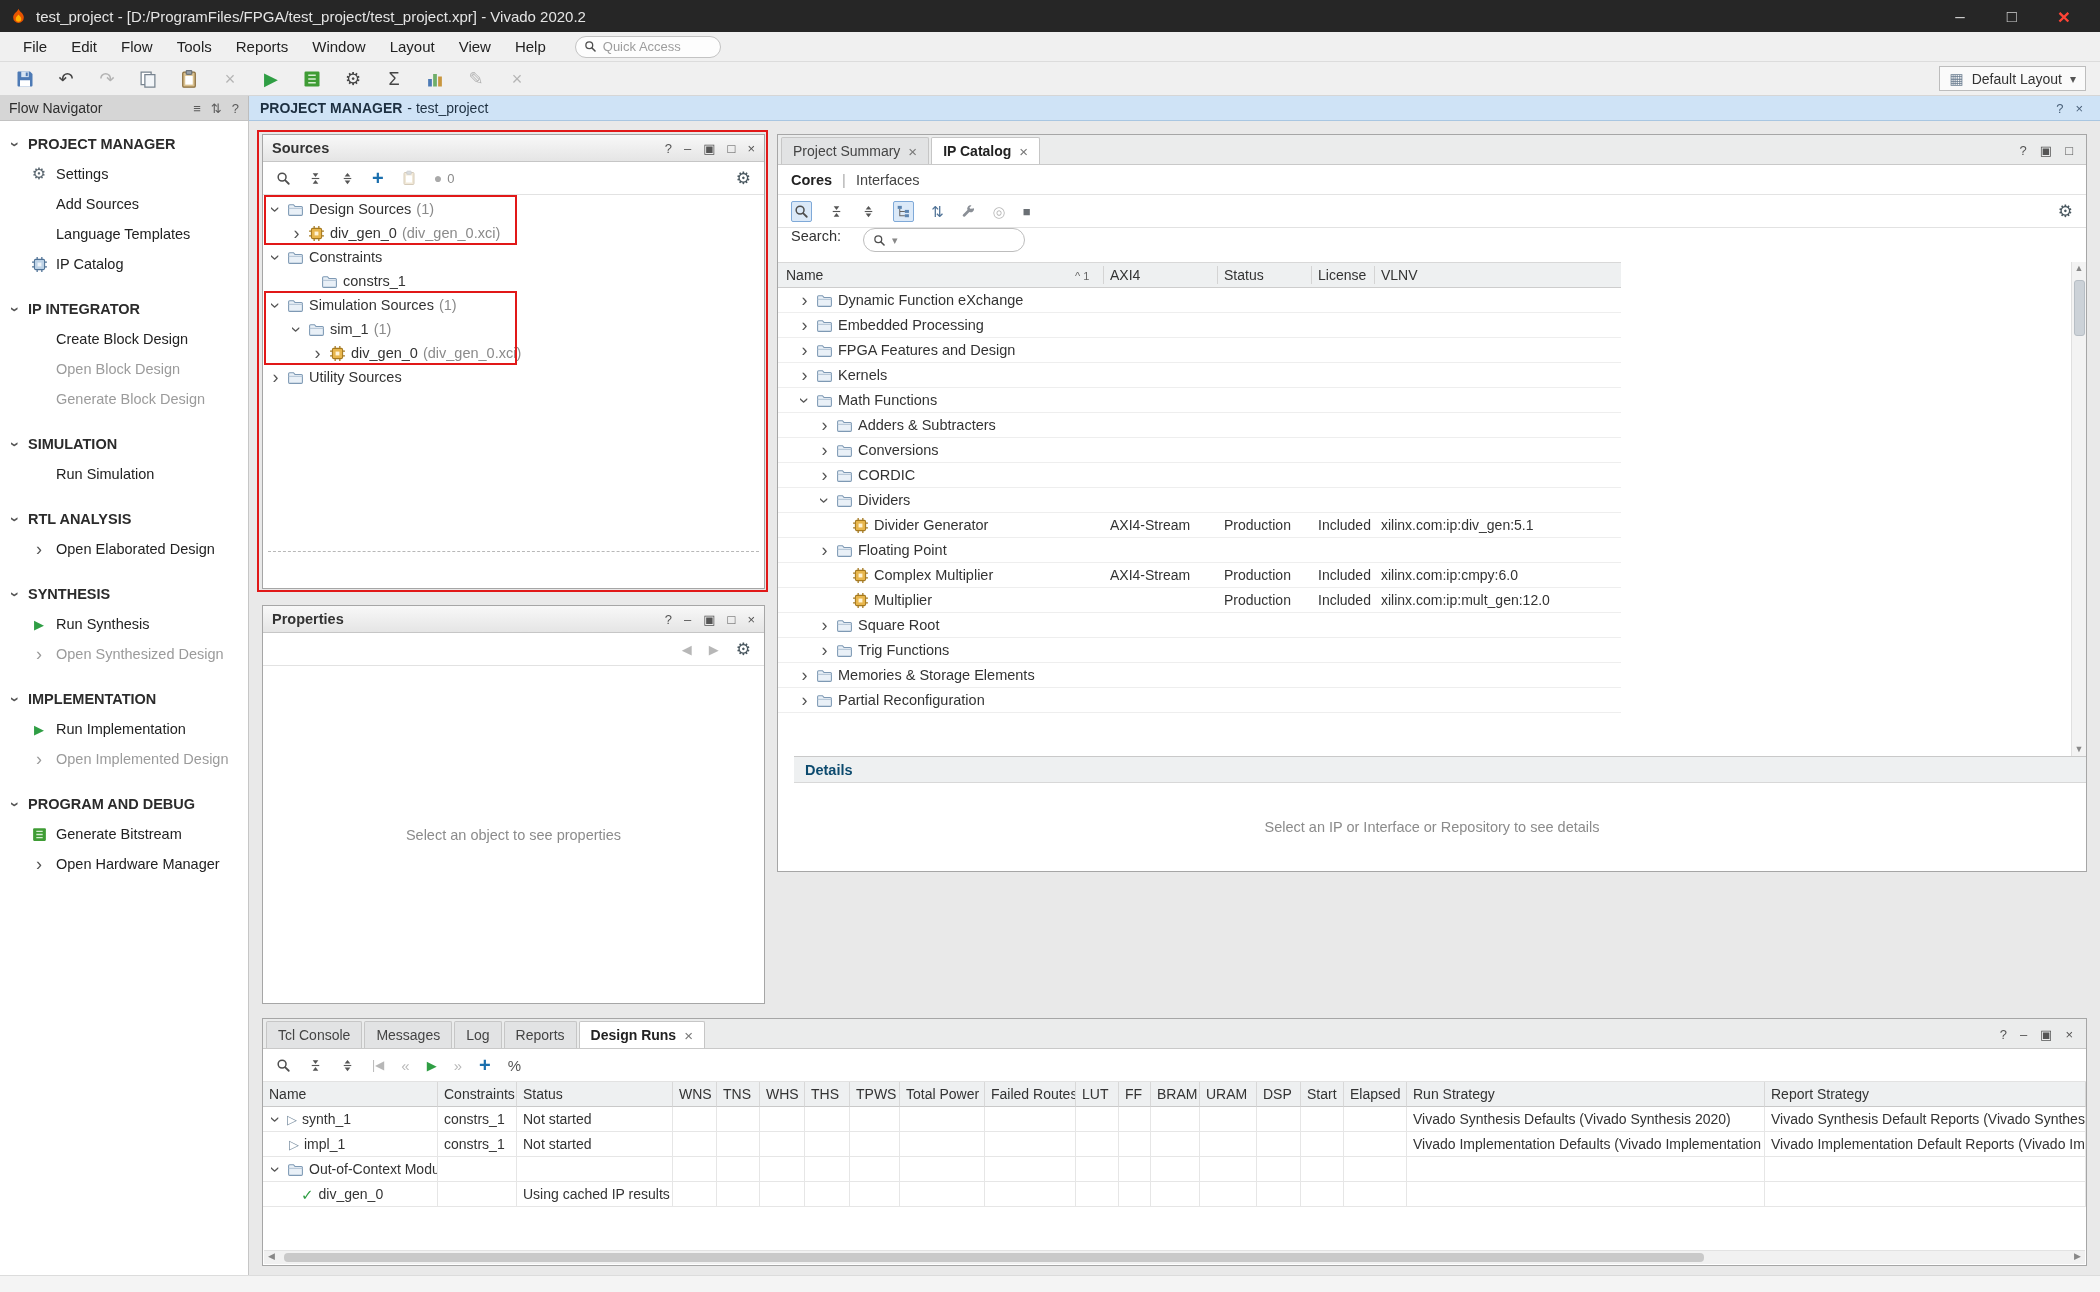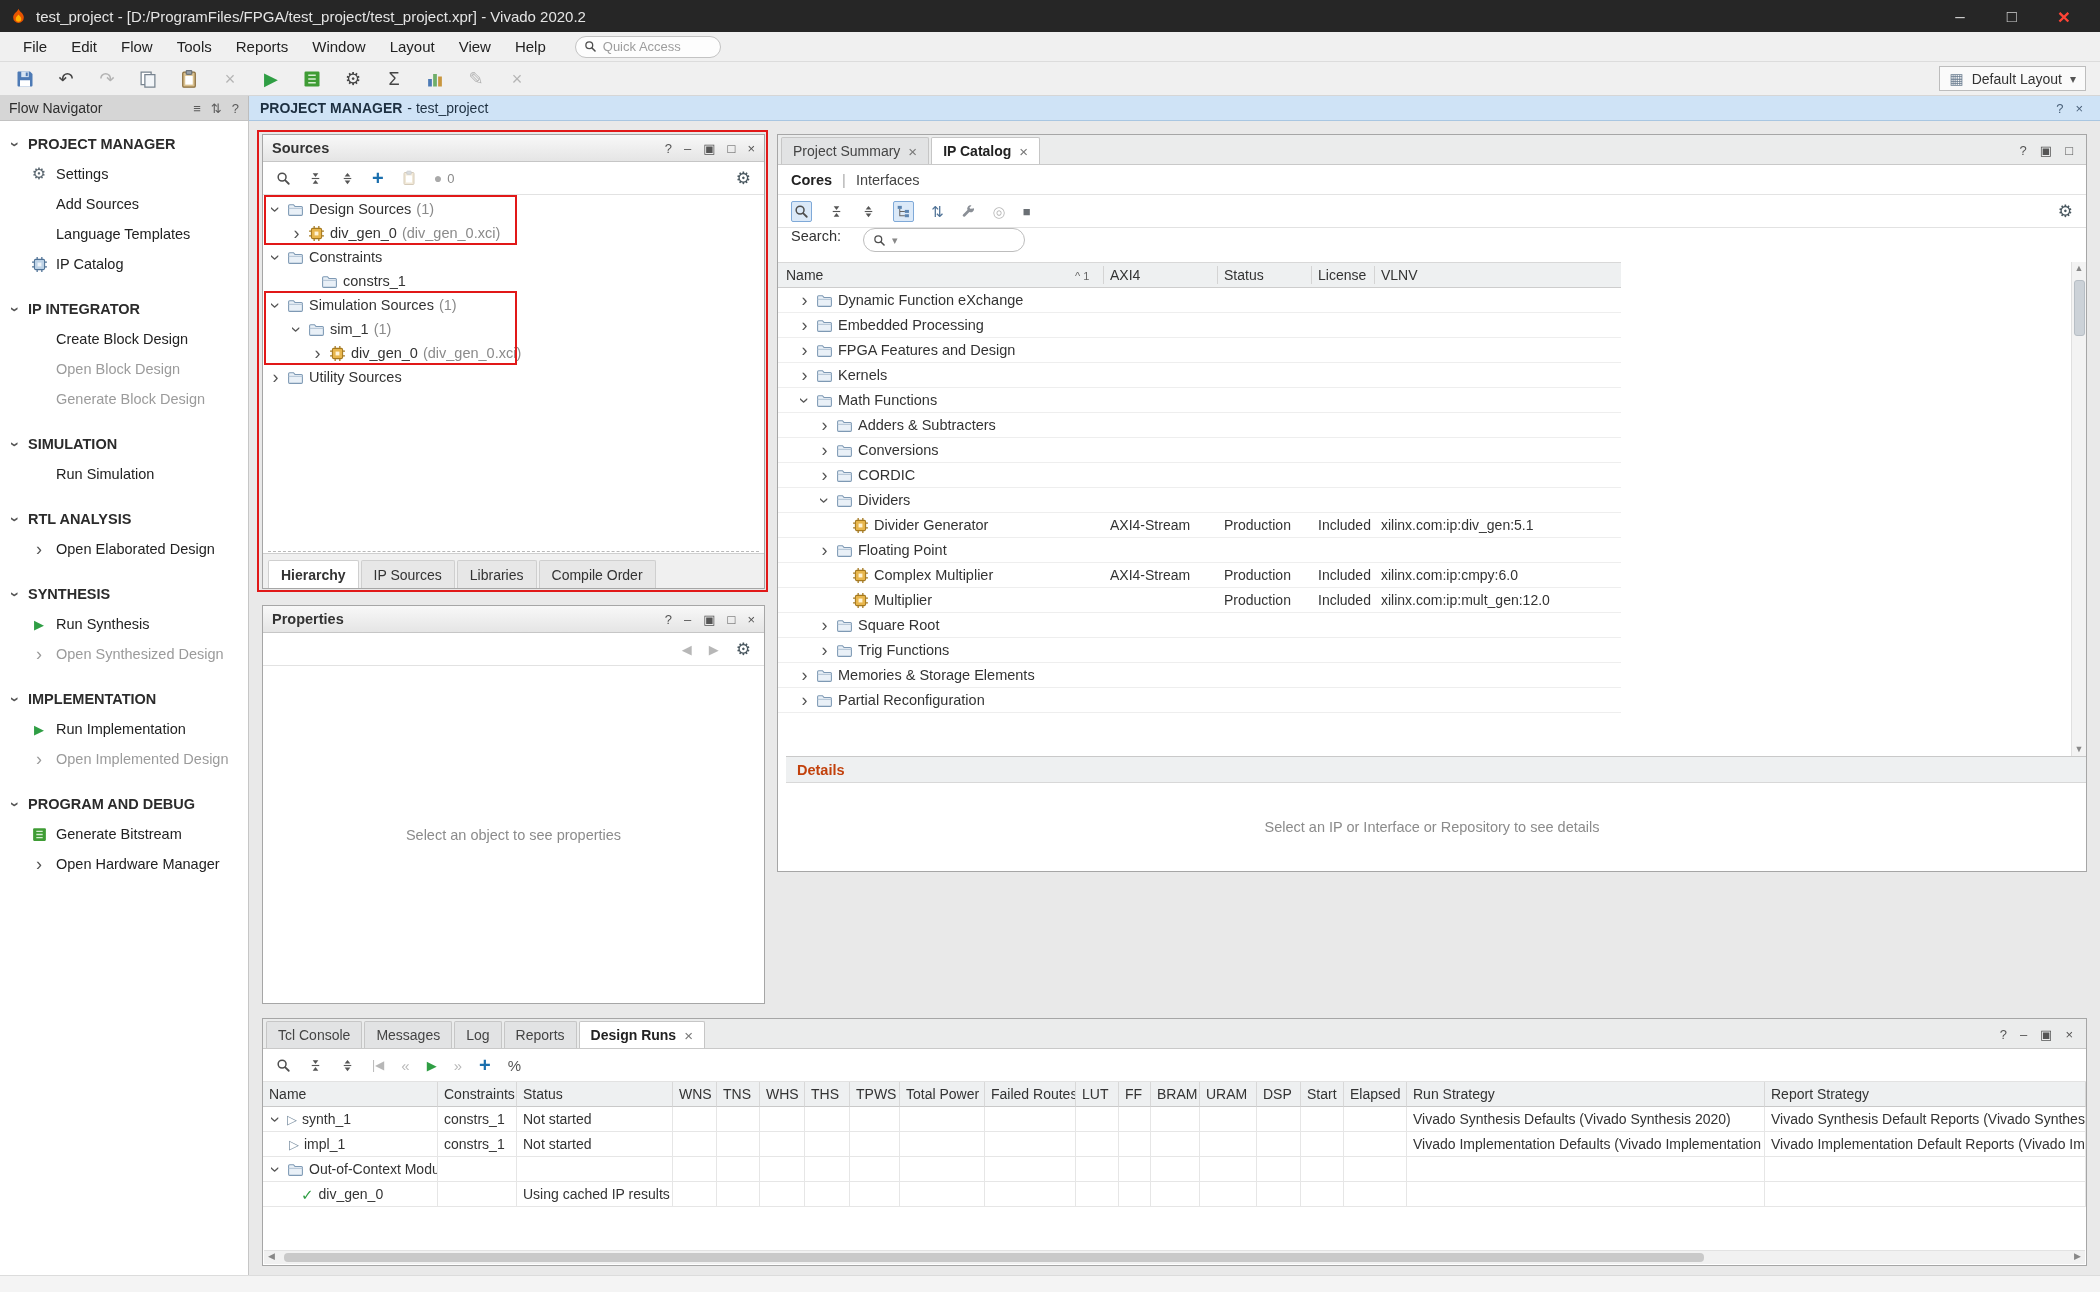--- a/index.html
+++ b/index.html
@@ -96,21 +96,21 @@
 .searchrow{height:34px;display:flex;align-items:flex-start;gap:22px;padding:0 13px;font-size:14.5px;}
 .sbox{width:162px;height:24px;border:1px solid #bdbdbd;border-radius:12px;display:flex;align-items:center;gap:6px;padding:0 9px;background:#fff;color:#999;}
 .sbox .dd{font-size:11px;color:#888;}
 .cathdr{position:relative;height:26px;width:843px;background:#eef0f1;border-top:1px solid #d8d8d8;border-bottom:1px solid #cdcdcd;font-size:14px;color:#333;}
 .cathdr .hcell{position:absolute;top:4px;}
 .sortind{position:absolute;left:297px;top:7px;font-size:11px;color:#666;}
 .vsep{position:absolute;top:3px;bottom:3px;width:1px;background:#d4d4d4;}
 .catrows{position:relative;}
 .crow{position:relative;height:25px;width:843px;border-bottom:1px solid #eeeeee;display:flex;align-items:center;gap:5px;font-size:14.5px;white-space:nowrap;}
 .cval{position:absolute;font-size:14px;color:#333;top:4px;}
-.dethdr{position:absolute;left:8px;right:0;top:621px;height:27px;background:#eef0f1;border-top:1px solid #c9c9c9;border-bottom:1px solid #d8d8d8;display:flex;align-items:center;padding:0 11px;font-weight:bold;font-size:14.5px;color:#c2410c;}
+.dethdr{position:absolute;left:16px;right:0;top:621px;height:27px;background:#eef0f1;border-top:1px solid #c9c9c9;border-bottom:1px solid #d8d8d8;display:flex;align-items:center;padding:0 11px;font-weight:bold;font-size:14.5px;color:#0c4a6e;}
 .detbody{position:absolute;left:0;right:0;top:648px;bottom:0;display:flex;align-items:center;justify-content:center;}
 .vscroll{position:absolute;right:0;top:127px;width:15px;height:494px;background:#f3f3f3;border-left:1px solid #e0e0e0;}
 .vscroll .arr{position:absolute;left:0;width:100%;text-align:center;font-size:9px;color:#888;}
 .vthumb{position:absolute;left:2px;width:11px;top:18px;height:56px;background:#ccd2d8;border:1px solid #b7bec5;border-radius:3px;}
 
 
 #p-bottom{left:262px;top:1018px;width:1825px;height:248px;}
 .rgrid{display:grid;grid-template-columns:175px 79px 156px 44px 43px 45px 45px 50px 85px 91px 43px 32px 49px 57px 44px 43px 63px 358px 1fr;}
 .rcell{height:25px;border-right:1px solid #e6e6e6;border-bottom:1px solid #e6e6e6;display:flex;align-items:center;padding:0 6px;font-size:14px;color:#333;white-space:nowrap;overflow:hidden;}
 .rhead .rcell{background:#eef0f1;border-right:1px solid #d8d8d8;border-bottom:1px solid #c9c9c9;}
@@ -506,26 +506,20 @@
         </div>
       <div class="trow" style="padding-left:6px">
           <span class="chev">›</span>
           <svg class="ic i16">
             <use href="#s-folder"></use>
           </svg>
           <span>Utility Sources</span>
         </div>
     </div>
     <div class="dash"></div>
-    <div class="srctabs">
-      <span class="stab active">Hierarchy</span>
-      <span class="stab">IP Sources</span>
-      <span class="stab">Libraries</span>
-      <span class="stab">Compile Order</span>
-    </div>
   </div>
 
   <div class="panel" id="p-props">
     <div class="phdr">
       <span class="t">Properties</span>
       <div class="hico">
         <span class="glyph">?</span>
         <span class="glyph">–</span>
         <span class="glyph">▣</span>
         <span class="glyph">□</span>

